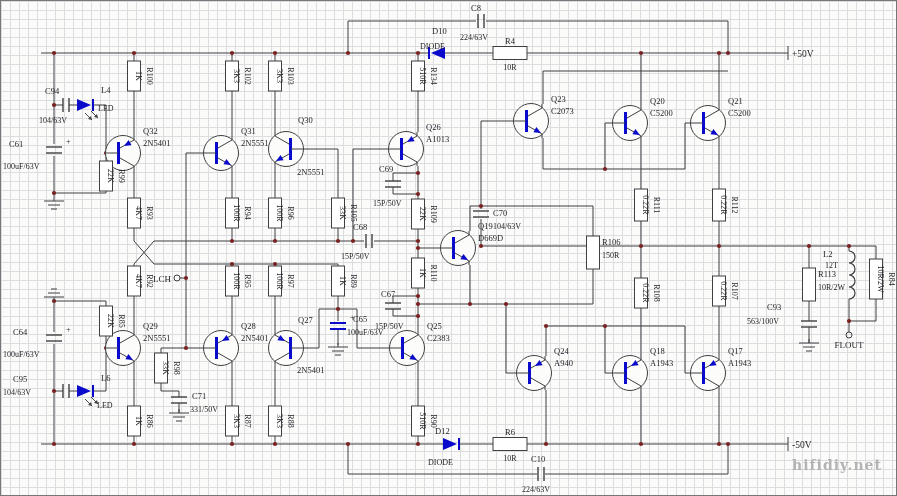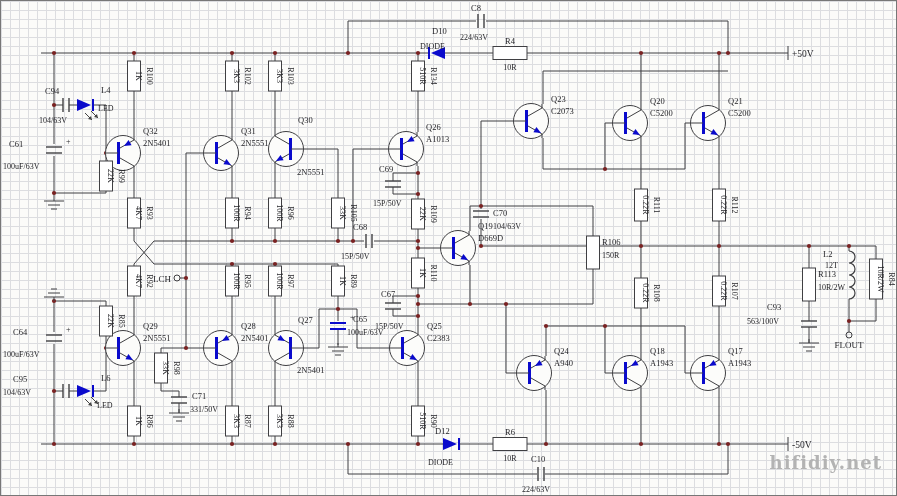--- a/index.html
+++ b/index.html
@@ -13,21 +13,21 @@
     font-family:"Liberation Serif",serif;
   }
   svg{position:absolute;left:0;top:0;}
   svg text{font-family:"Liberation Serif",serif;fill:#26262a;font-size:8.5px;}
   svg text.val{font-size:8px;}
   svg text.pwr{font-size:9.5px;}
   svg text.term{font-size:9px;}
   #wm{
     position:absolute;right:14px;bottom:22px;
     font-family:"DejaVu Serif",serif;font-weight:bold;
-    font-size:18px;color:#b3b3b3;letter-spacing:1px;text-align:center;
+    font-size:14px;color:#b3b3b3;letter-spacing:1px;text-align:center;
   }
 </style>
 </head>
 <body>
 
 <div id="sheet">
   <svg id="cv" width="897" height="496" viewBox="0 0 897 496">
       <g>
         <line x1="40" y1="52" x2="428" y2="52" stroke="#3f3f42" stroke-width="1"></line>
         <line x1="444" y1="52" x2="492" y2="52" stroke="#3f3f42" stroke-width="1"></line>

